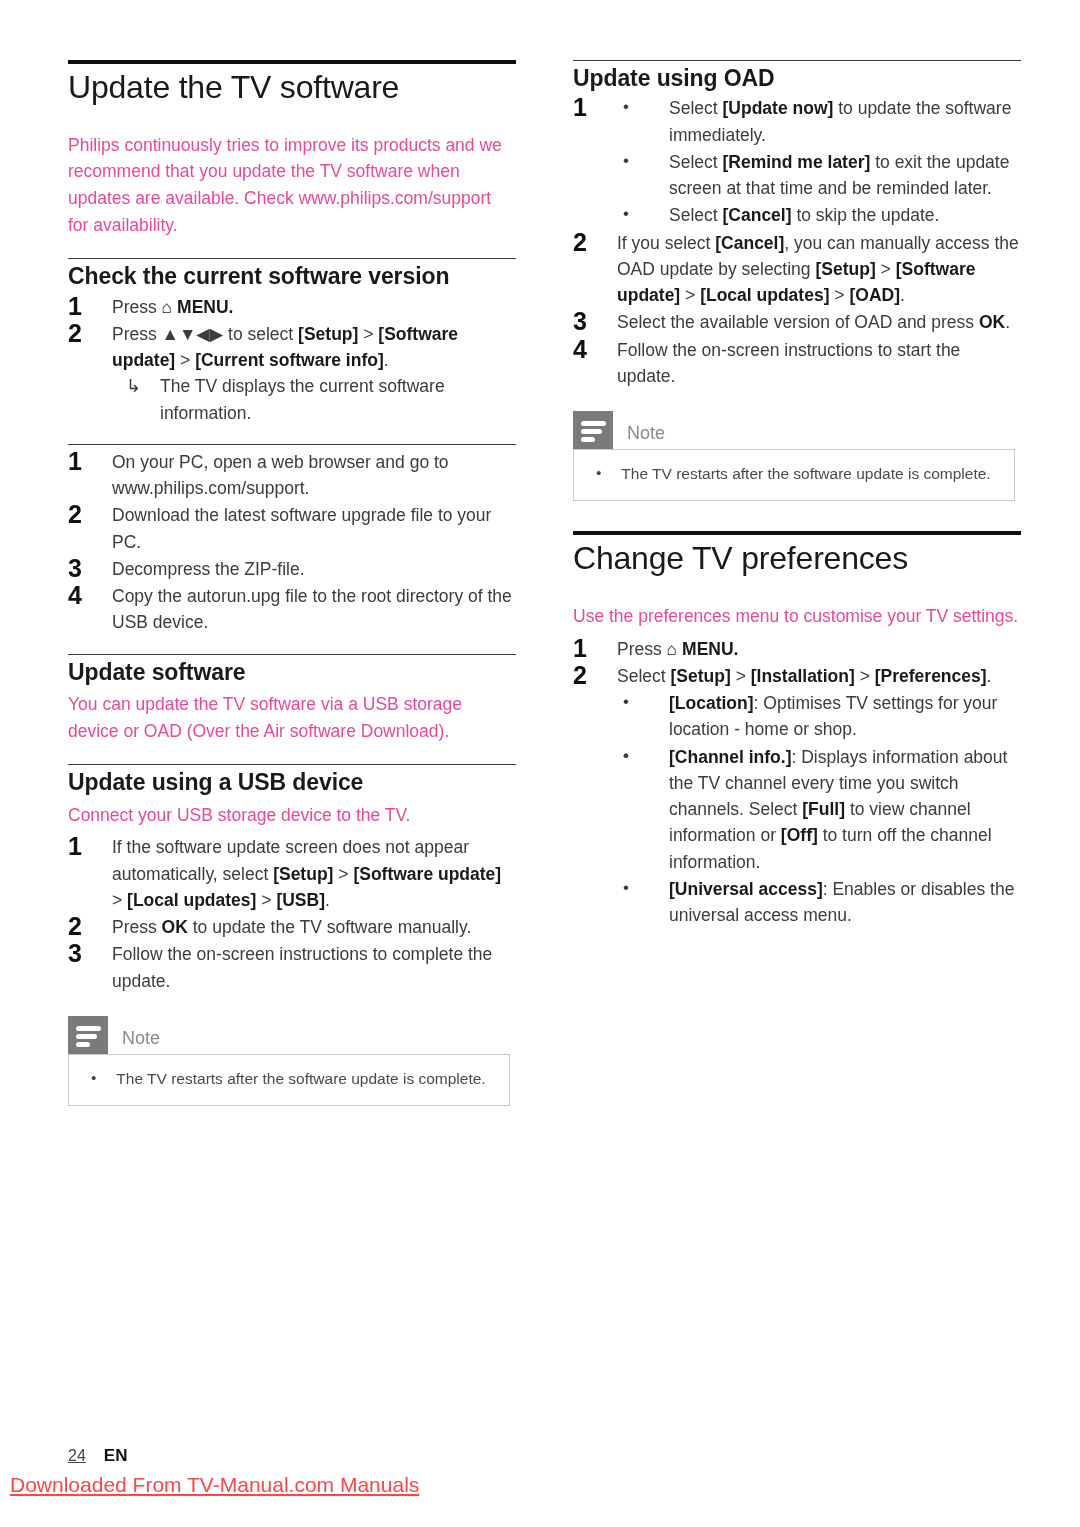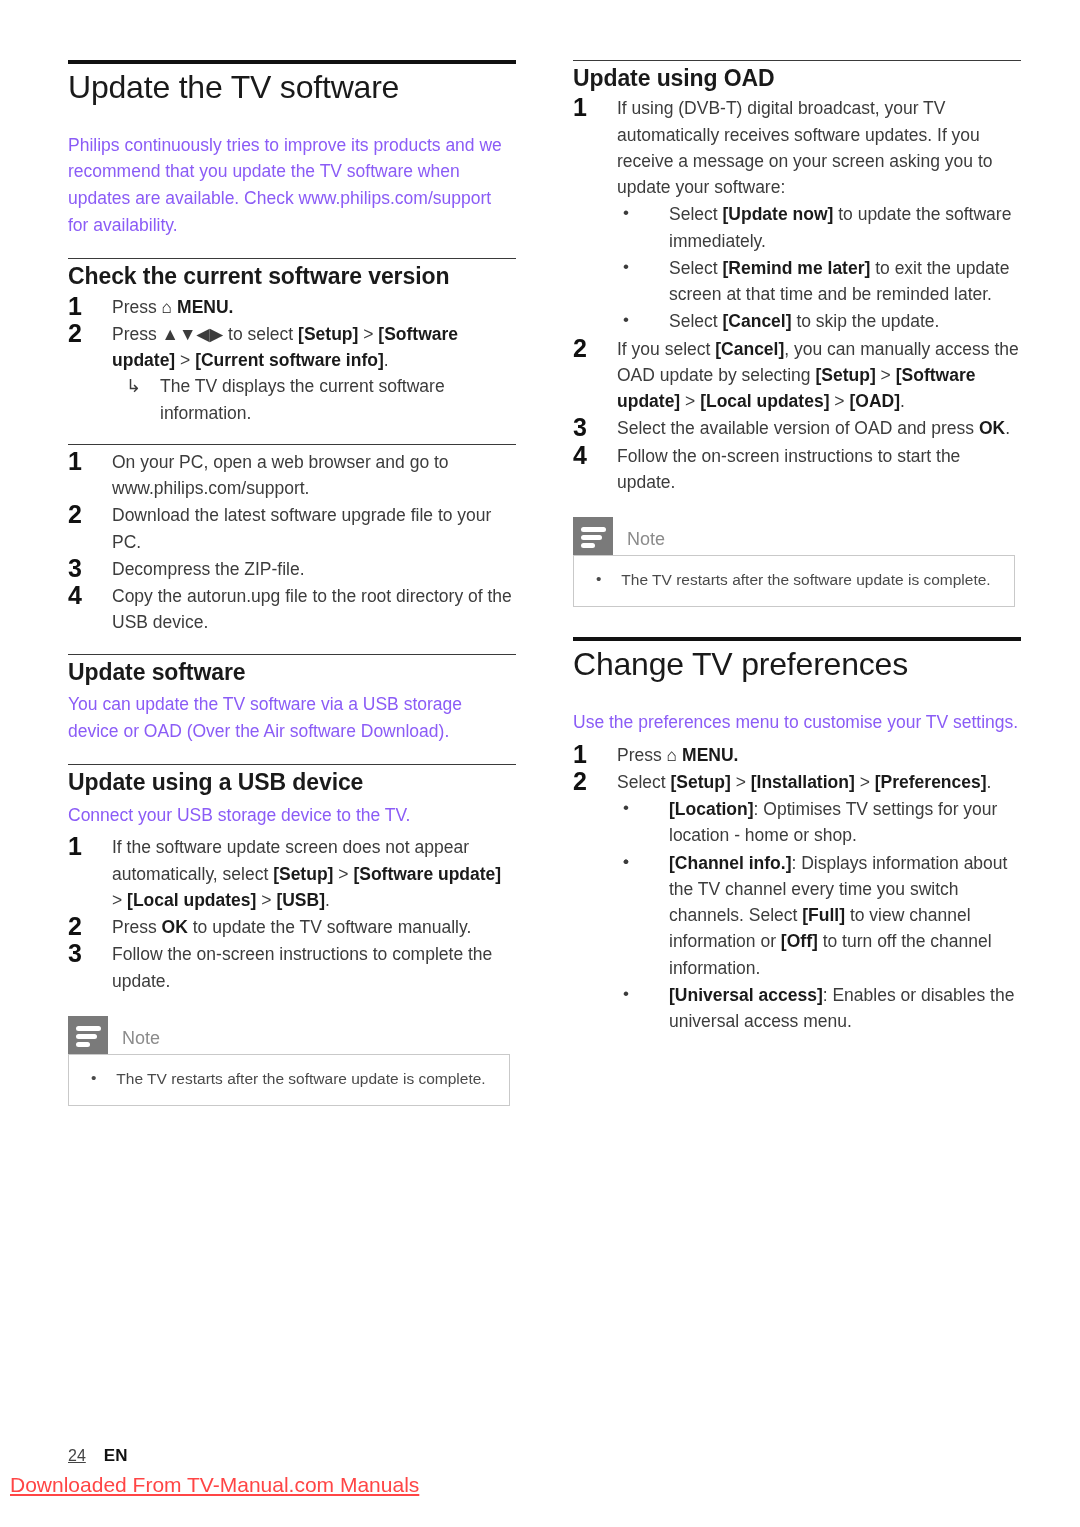--- a/index.html
+++ b/index.html
@@ -59,21 +59,21 @@
     line-height: 1.15;
     color: #1a1a1a;
     letter-spacing: -0.1px;
   }
 
   
   p.body {
     font-size: 17.5px;
     line-height: 1.52;
     margin: 6px 0 20px 0;
-    color: #8b5cf6;
+    color: #ec4899;
     font-weight: 300;
   }
   p.body.tight { margin-bottom: 6px; }
 
   
   ol.steps {
     list-style: none;
     margin: 2px 0 18px 0;
     padding: 0;
     counter-reset: stepnum;
@@ -331,21 +331,20 @@
 
   </div>
 
   <div class="col col-right">
 
     <div class="rule-thin"></div>
     <h2 class="section">Update using OAD</h2>
     <ol class="steps nogap">
       <li>
         <span class="num">1</span>
-        <span>If using (DVB-T) digital broadcast, your TV automatically receives software updates. If you receive a message on your screen asking you to update your software:</span>
         <ul class="subbullets">
           <li>
             <span class="dot">•</span>
             <span class="rich"><span>Select </span><span class="b">[Update now]</span><span> to update the software immediately.</span></span>
           </li>
           <li>
             <span class="dot">•</span>
             <span class="rich"><span>Select </span><span class="b">[Remind me later]</span><span> to exit the update screen at that time and be reminded later.</span></span>
           </li>
           <li>

